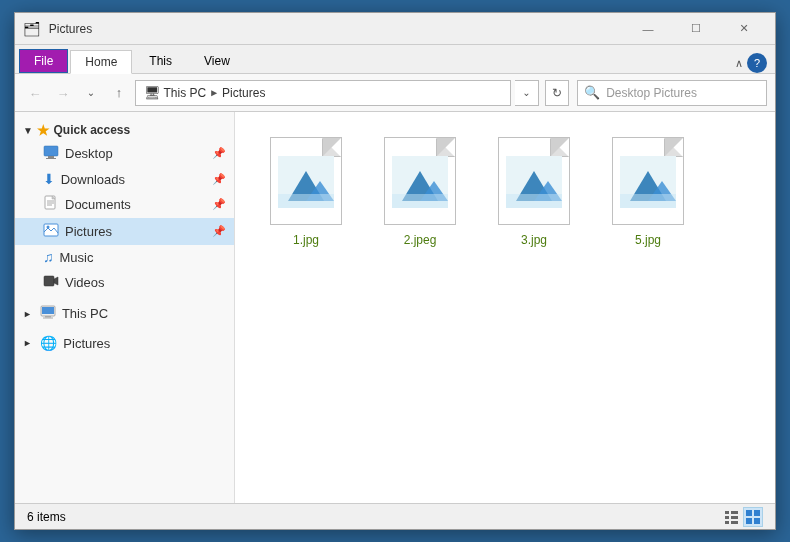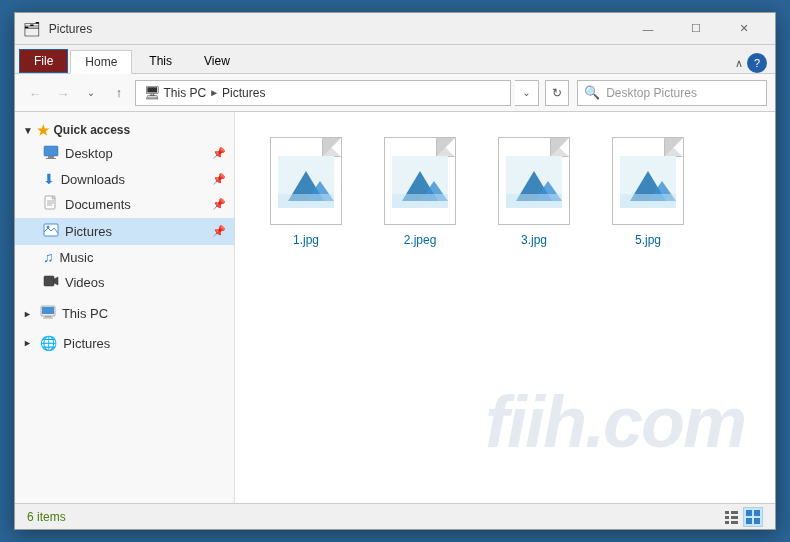--- a/index.html
+++ b/index.html
@@ -78,21 +78,21 @@
     }
     .ribbon-tab.active {
       background: #fff;
       border: 1px solid #ccc;
       border-bottom: 1px solid #fff;
       margin-bottom: -1px;
       z-index: 1;
       color: #333;
     }
     .ribbon-tab.file {
-      background: #7f1d1d;
+      background: #a21caf;
       color: white;
       border-color: #2060a8;
       margin-bottom: 0;
     }
     .ribbon-chevron {
       margin-left: auto;
       display: flex;
       align-items: center;
       gap: 4px;
       padding-right: 8px;
@@ -272,34 +272,34 @@
       content: '';
       position: absolute;
       top: 0; right: 0;
       width: 0; height: 0;
       border-style: solid;
       border-width: 18px 18px 0 0;
       border-color: #d0d0d0 transparent transparent transparent;
     }
     .file-label {
       font-size: 12px;
-      color: #0369a1;
+      color: #4d7c0f;
       text-align: center;
     }
 
     
     .status-bar {
       height: 26px;
       background: #f0f0f0;
       border-top: 1px solid #ccc;
       display: flex;
       align-items: center;
       padding: 0 12px;
       font-size: 12px;
-      color: #4d7c0f;
+      color: #000000;
       flex-shrink: 0;
     }
     .status-bar-right {
       margin-left: auto;
       display: flex;
       gap: 2px;
     }
     .view-btn {
       width: 20px; height: 20px;
       display: flex; align-items: center; justify-content: center;
@@ -449,21 +449,20 @@
 
       <div class="sidebar-item" style="margin-top:4px;">
         <span style="font-size:9px; margin-right:2px;">►</span>
         <span style="font-size:14px; color:#3080d0;">🌐</span>
         <span>Pictures</span>
       </div>
 
     </div>
 
     <div class="file-area">
-      <div class="watermark">fiih.com</div>
 
       <div class="file-icon">
         <div class="file-img-container">
           <div class="doc-shape">
             <svg class="img-mountain" viewBox="0 0 56 52" style="position:absolute;top:18px;left:7px;">
               <rect width="56" height="52" fill="#e8f4f8"></rect>
               <polygon points="10,45 28,15 46,45" fill="#2a7ab5" opacity="0.9"></polygon>
               <polygon points="28,45 42,25 56,45" fill="#3b8fd4" opacity="0.8"></polygon>
               <rect y="38" width="56" height="14" fill="#c8e6f5" opacity="0.5"></rect>
             </svg>

